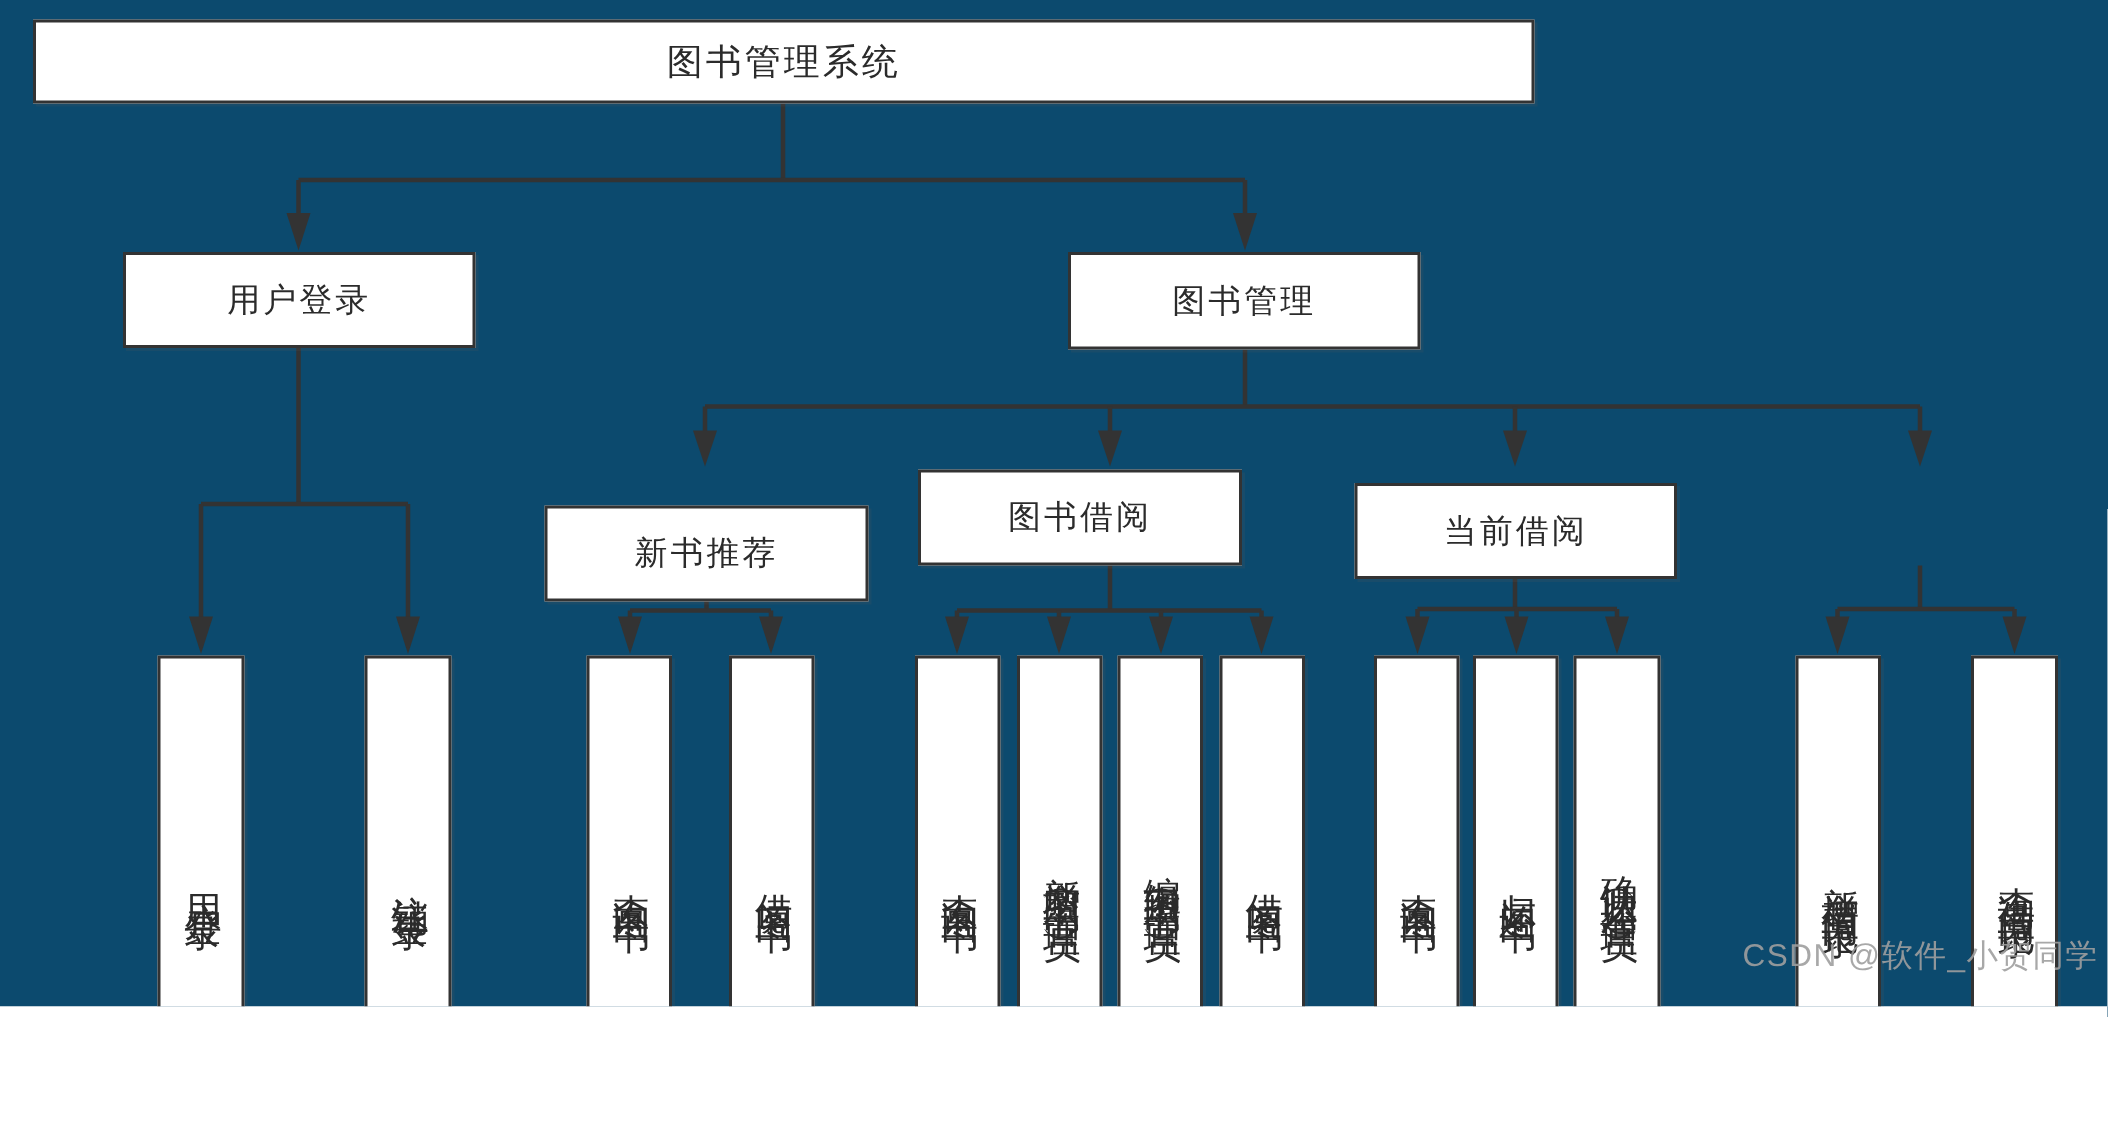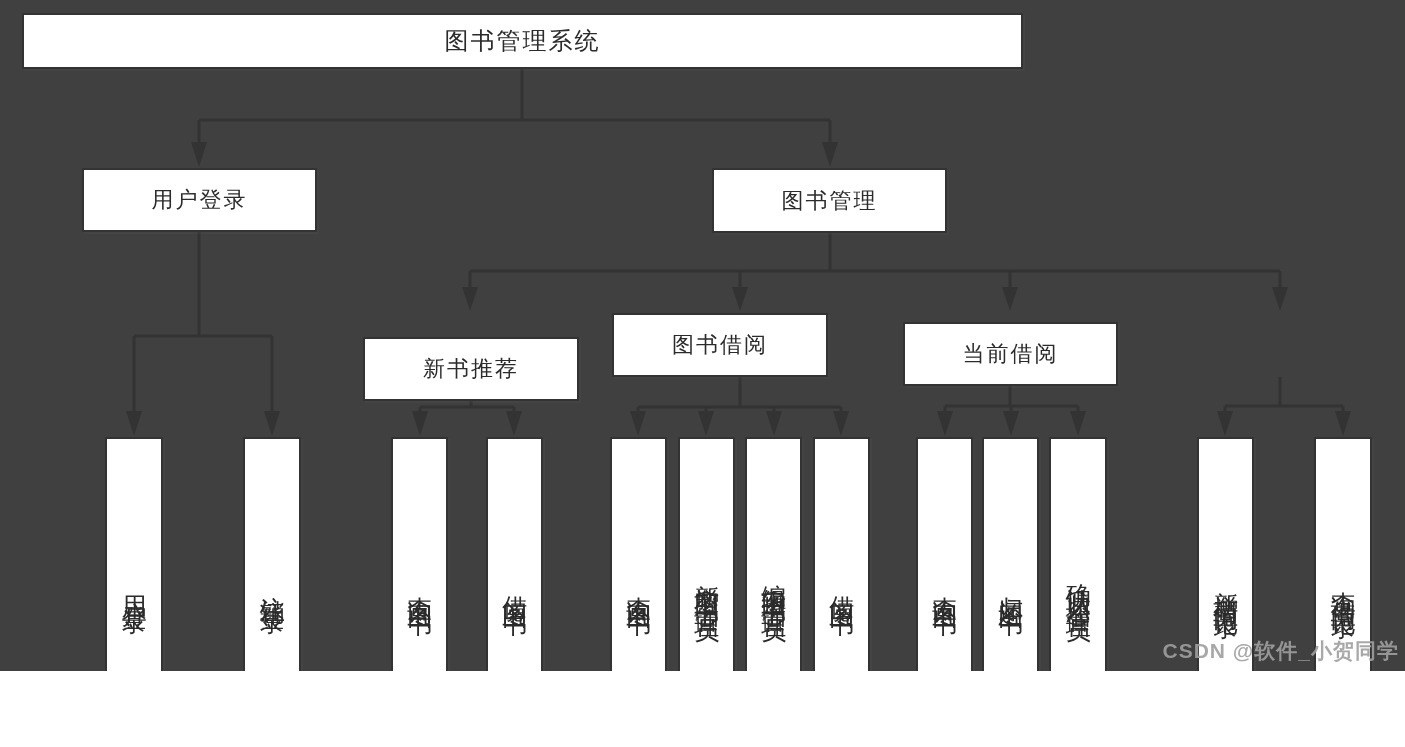--- a/index.html
+++ b/index.html
@@ -3,21 +3,21 @@
 <meta charset="utf-8">
 <style>
   * { margin: 0; padding: 0; box-sizing: border-box; }
   html, body { background: #ffffff; }
   body { font-family: "Liberation Sans", sans-serif; }
 
   .canvas {
     position: relative;
     width: 1405px;
     height: 671px;
-    background: #404040;
+    background: #0c4a6e;
     overflow: hidden;
     padding-left: 18px;
   }
 
   .lines {
     position: absolute;
     left: 0; top: 0;
     width: 1405px;
     height: 747px;
   }
@@ -42,26 +42,25 @@
     font-size: 25px;
     letter-spacing: 5px;
     line-height: 1.1;
     color: #2b2b2b;
     text-align: center;
   }
 
   .watermark {
     position: absolute;
     right: 6px;
-    bottom: 6px;
+    bottom: 20px;
     font-size: 21px;
     letter-spacing: 1px;
     color: rgba(158,158,158,0.9);
     white-space: nowrap;
-    font-weight: bold;
   }
 </style>
 </head>
 <body>
 
 <div class="canvas">
 
   <svg class="lines" viewBox="0 0 1405 747" xmlns="http://www.w3.org/2000/svg">
     <g stroke="#333333" stroke-width="3" fill="none">
 

